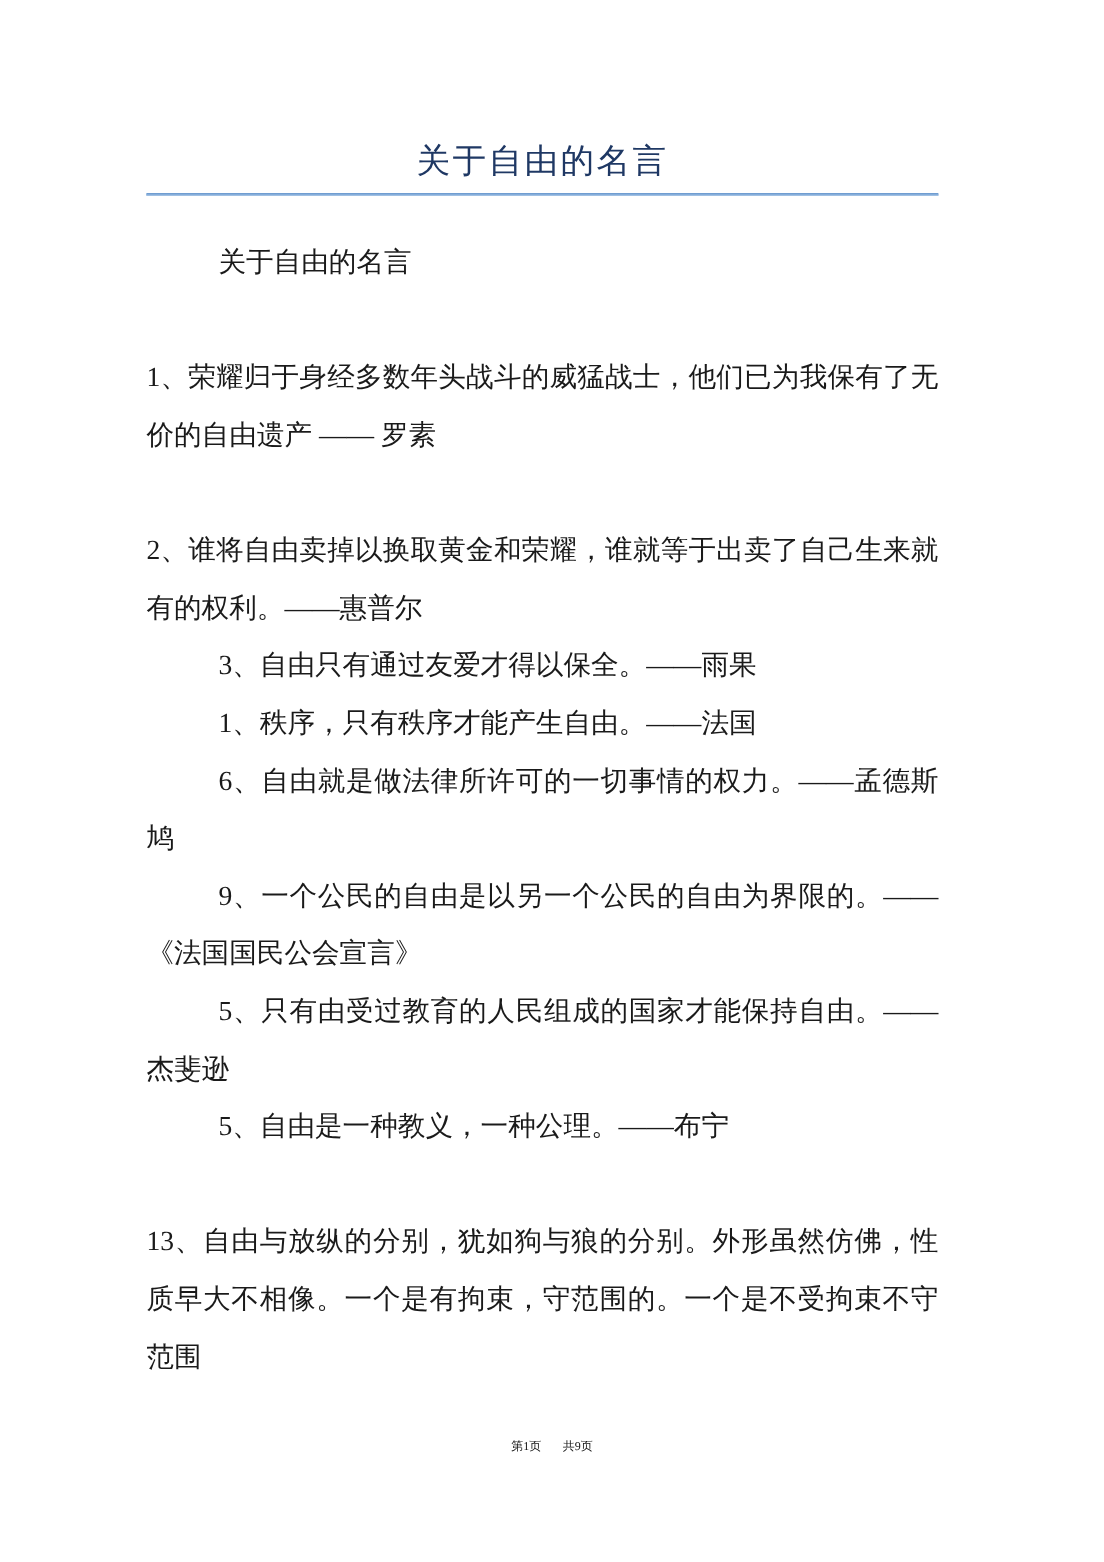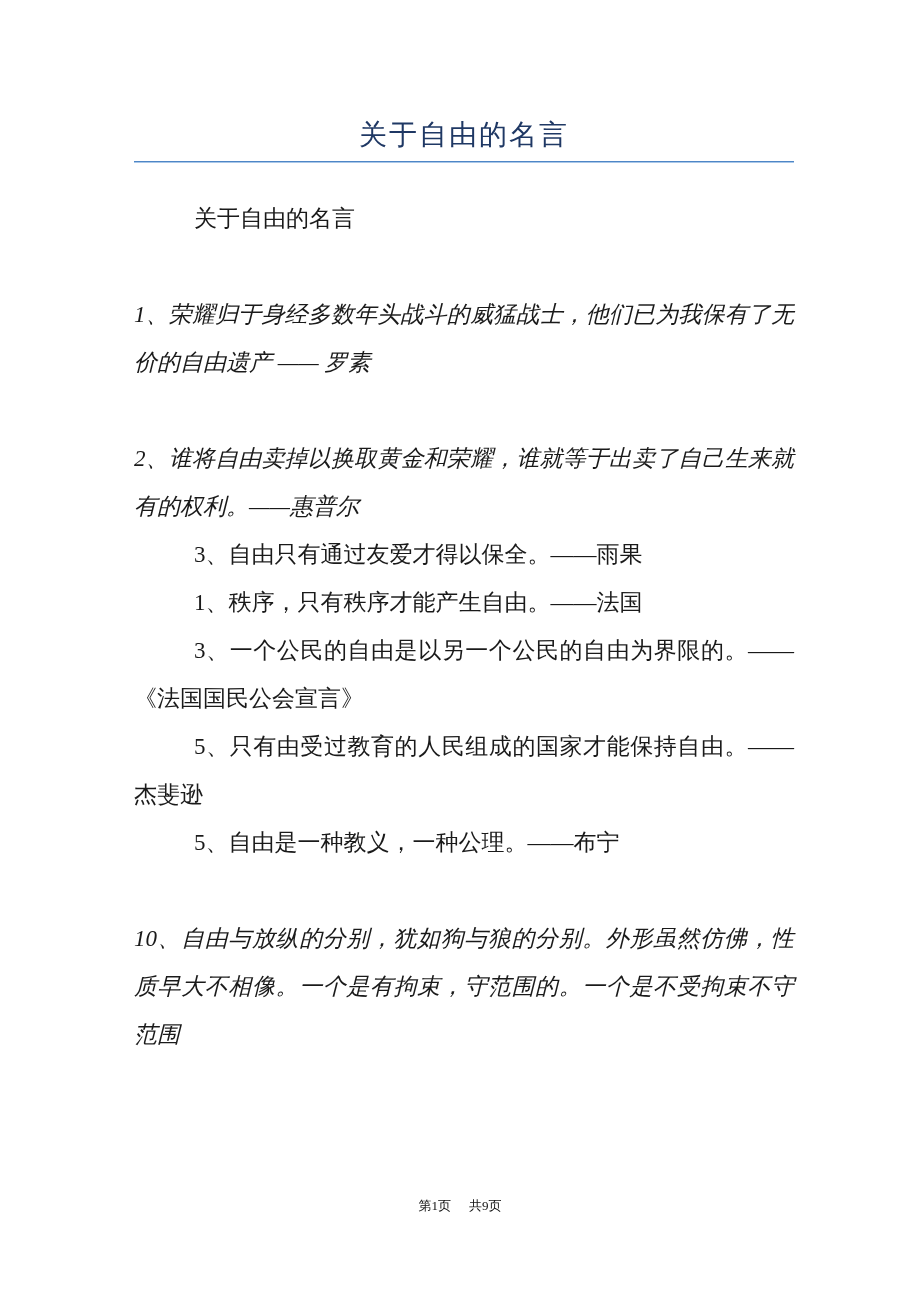--- a/index.html
+++ b/index.html
@@ -14,21 +14,20 @@
     font-family: "Liberation Serif", serif;
     color: #1a1a1a;
     position: relative;
   }
   .doc-page {
     position: absolute;
     left: 122px;
     top: 0;
     width: 660px;
     height: 1302px;
-    margin-left: 12px;
   }
   .doc-title {
     margin: 115px 0 0 0;
     padding: 0 0 6px 0;
     font-size: 28px;
     line-height: 40px;
     font-weight: normal;
     text-align: center;
     color: #1F3864;
     letter-spacing: 2px;
@@ -40,29 +39,29 @@
     margin: 0;
   }
   .para {
     margin: 0;
     font-size: 23px;
     line-height: 48px;
     word-break: break-all;
     text-align: justify;
   }
   .para.intro-gap { margin-top: 32px; }
-  .para.gap { margin-top: 48px; font-style: italic; }
+  .para.gap { margin-top: 48px; }
   .para.indent { text-indent: 60px; }
   .page-footer {
     position: absolute;
     left: 0;
     right: 0;
     top: 1196px;
     text-align: center;
-    font-size: 13px;
+    font-size: 10px;
     line-height: 20px;
     color: #111111;
   }
   .page-footer .total { margin-left: 18px; }
 </style>
 </head>
 <body>
 
 <div class="doc-page">
 
@@ -74,26 +73,27 @@
 
   <p class="para gap">1、荣耀归于身经多数年头战斗的威猛战士，他们已为我保有了无价的自由遗产 —— 罗素</p>
 
   <p class="para gap">2、谁将自由卖掉以换取黄金和荣耀，谁就等于出卖了自己生来就有的权利。——惠普尔</p>
 
   <p class="para indent">3、自由只有通过友爱才得以保全。——雨果</p>
 
   <p class="para indent">1、秩序，只有秩序才能产生自由。——法国</p>
 
 
+  <p class="para indent">6、自由就是做法律所许可的一切事情的权力。——孟德斯鸠</p>
 
-  <p class="para indent">3、一个公民的自由是以另一个公民的自由为界限的。——《法国国民公会宣言》</p>
+  <p class="para indent">9、一个公民的自由是以另一个公民的自由为界限的。——《法国国民公会宣言》</p>
 
   <p class="para indent">5、只有由受过教育的人民组成的国家才能保持自由。——杰斐逊</p>
 
   <p class="para indent">5、自由是一种教义，一种公理。——布宁</p>
 
-  <p class="para gap">10、自由与放纵的分别，犹如狗与狼的分别。外形虽然仿佛，性质早大不相像。一个是有拘束，守范围的。一个是不受拘束不守范围</p>
+  <p class="para gap">13、自由与放纵的分别，犹如狗与狼的分别。外形虽然仿佛，性质早大不相像。一个是有拘束，守范围的。一个是不受拘束不守范围</p>
 
 </div>
 
 <div class="page-footer">
   <span class="current">第1页</span><span class="total">共9页</span>
 </div>
 
 </body></html>

